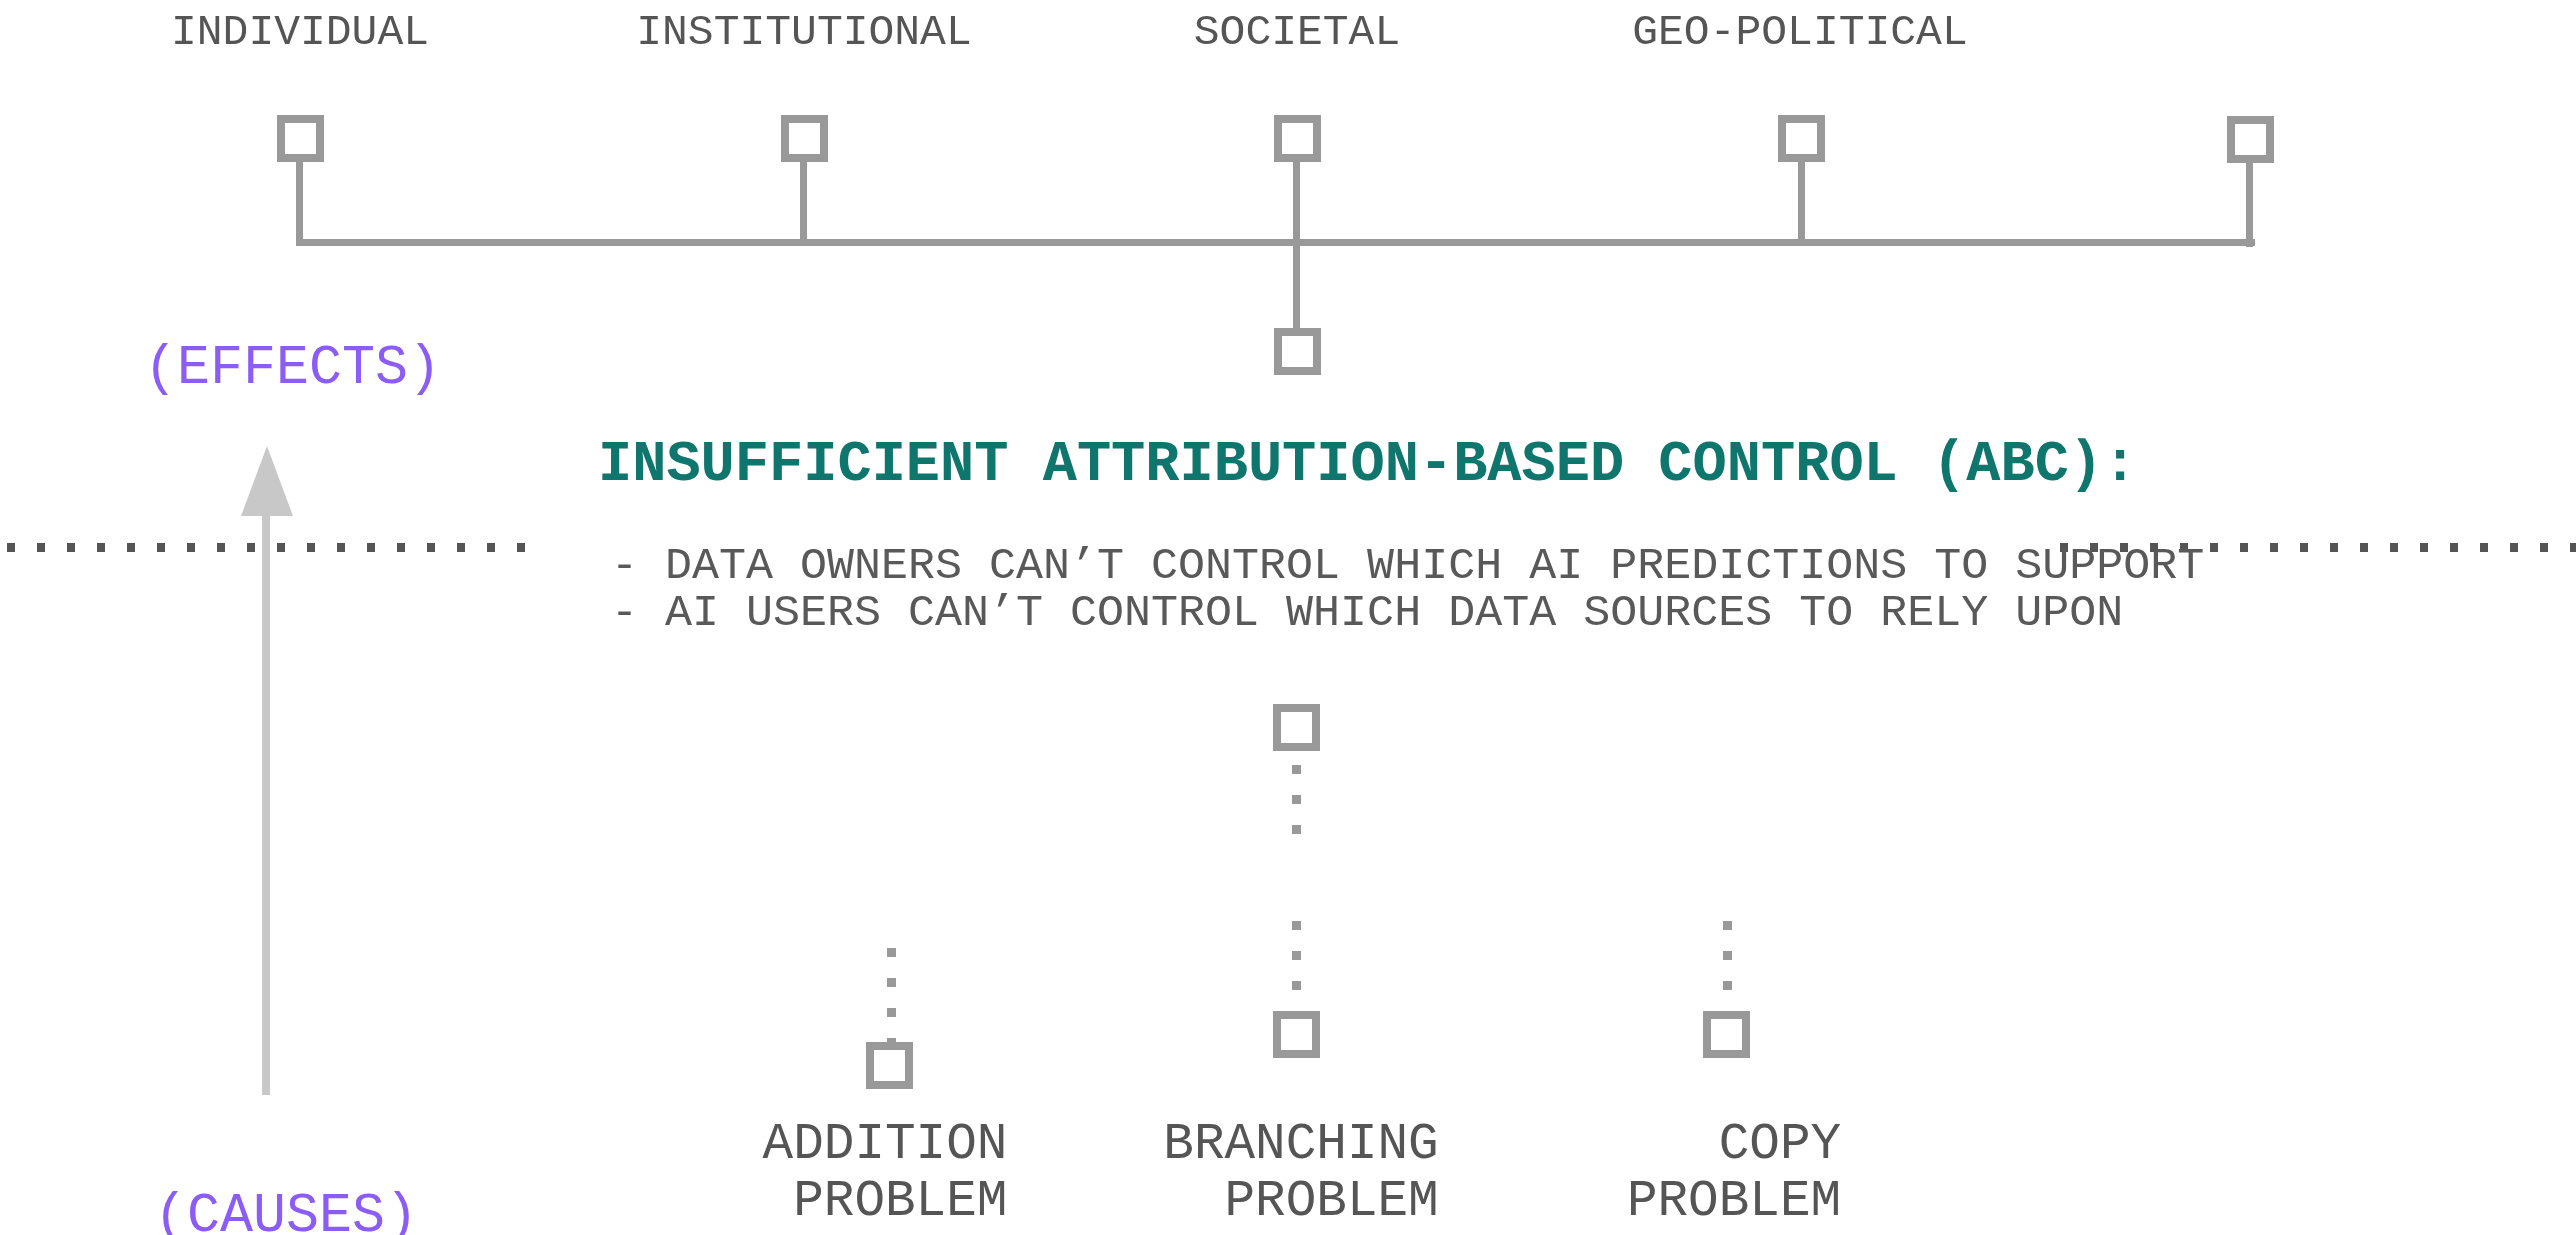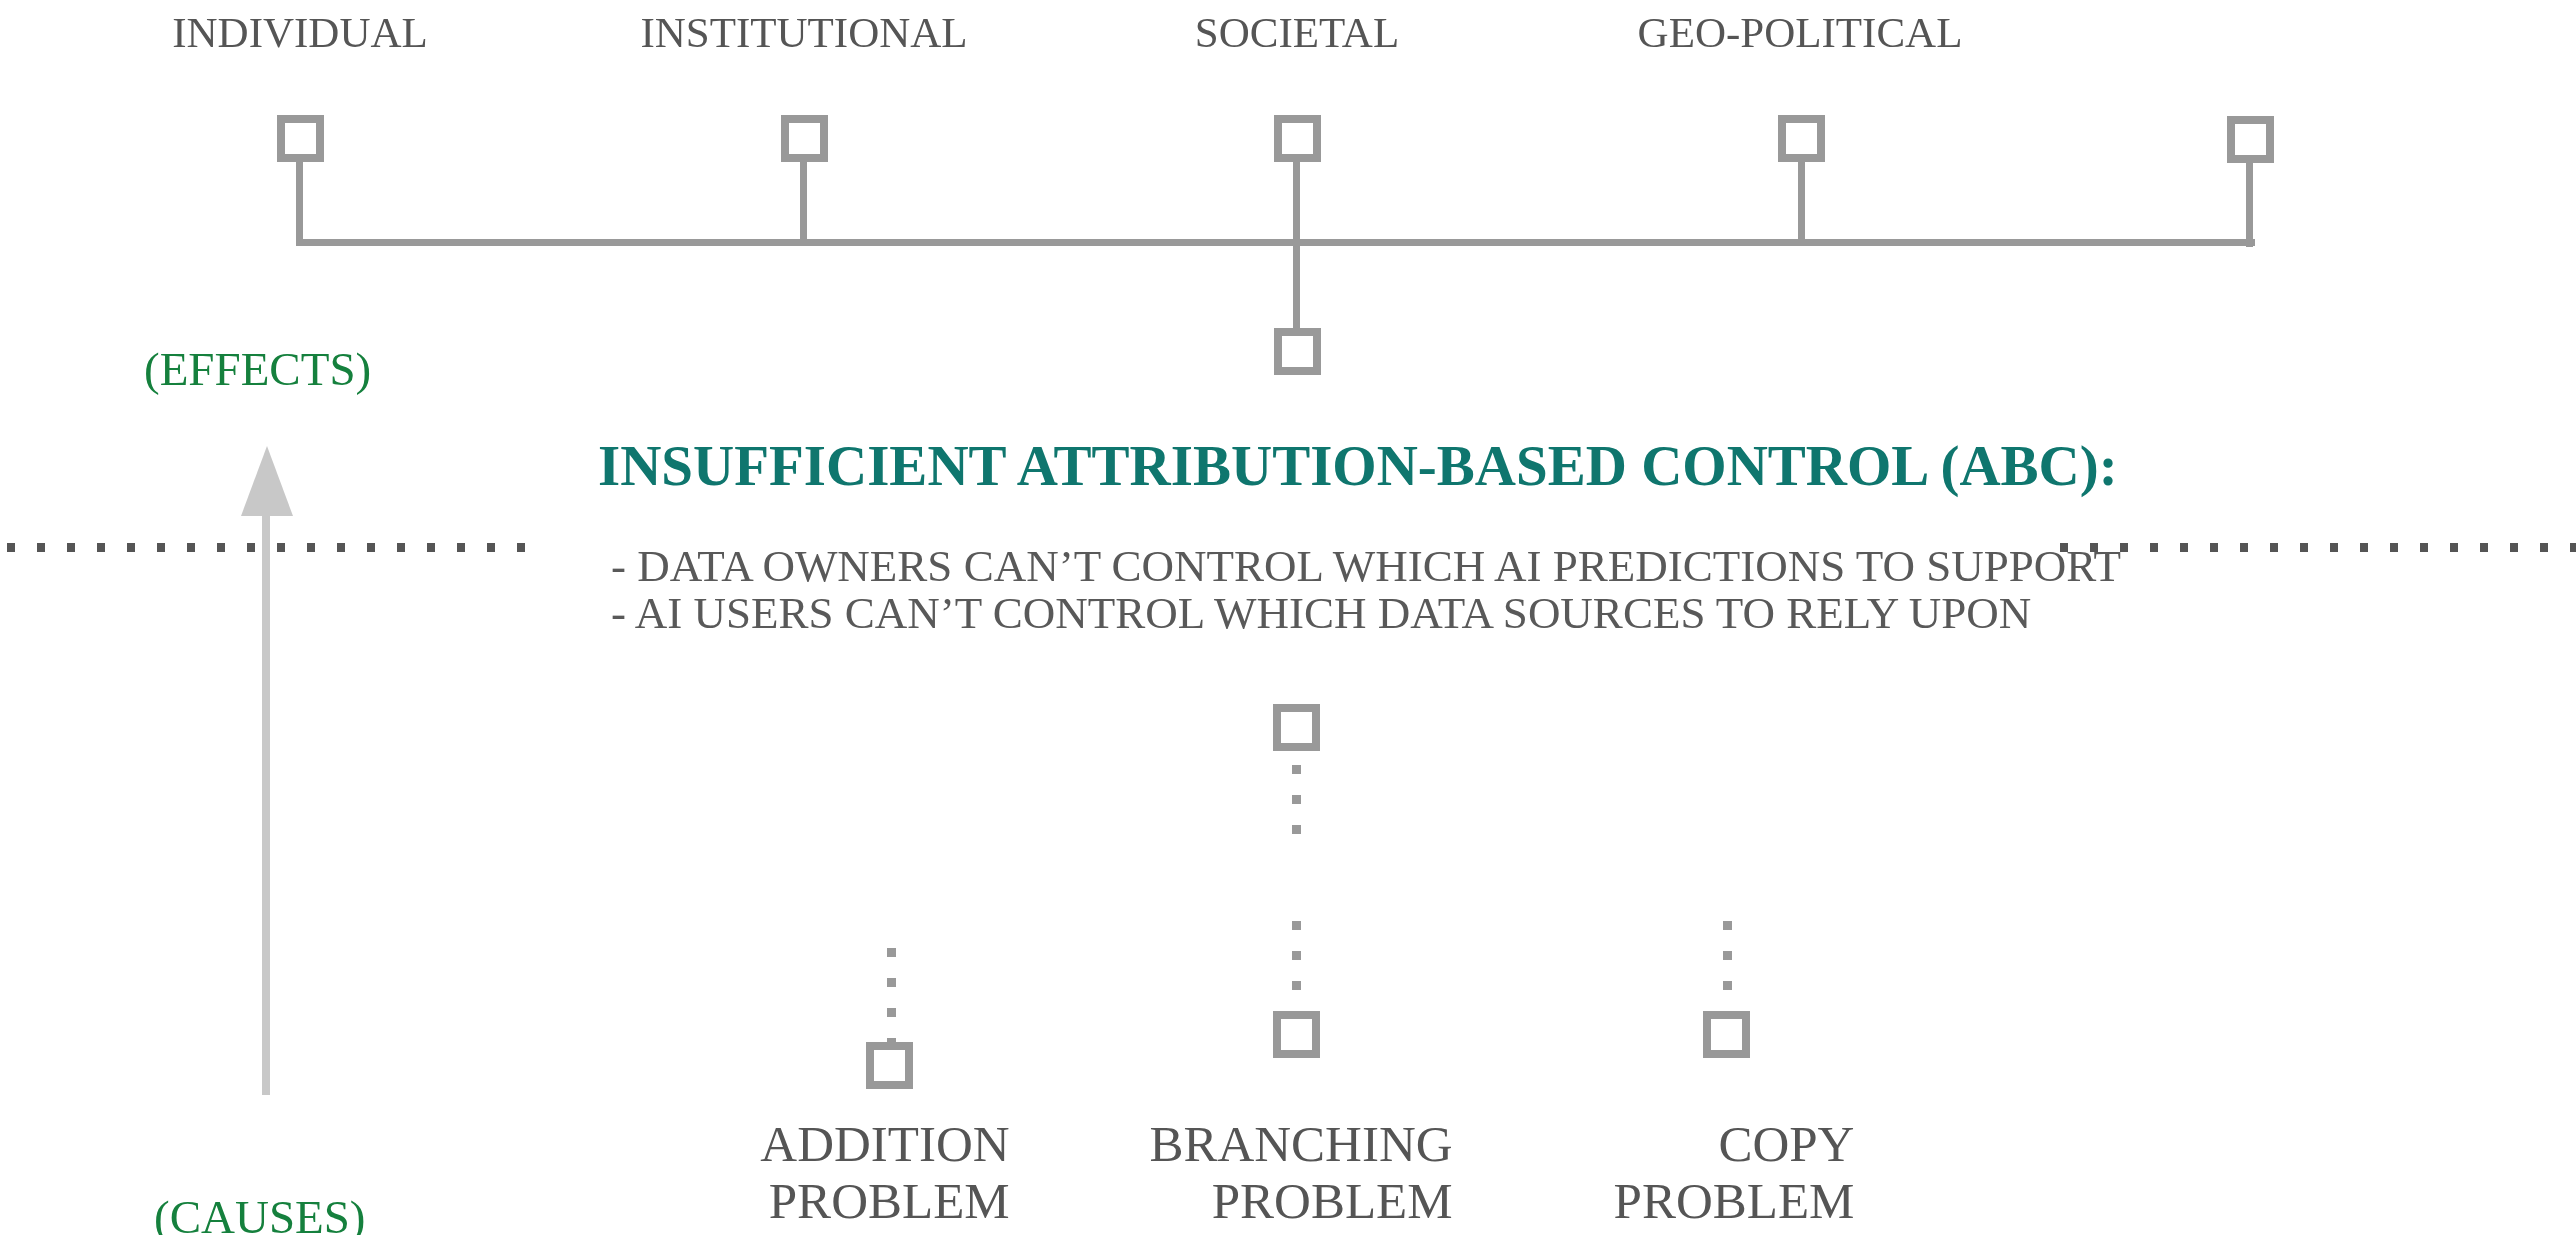--- a/index.html
+++ b/index.html
@@ -2,21 +2,21 @@
 <html style="font-size:14.4px"><head>
 <meta charset="utf-8">
 <style>
   html, body { margin: 0; padding: 0; background: #ffffff; }
   #canvas {
     position: relative;
     width: 2576px;
     height: 1236px;
     background: #ffffff;
     overflow: hidden;
-    font-family: Liberation Serif, serif;
+    font-family: Liberation Mono, monospace;
   }
   .cat-label {
     position: absolute;
     top: 9px;
     transform: translateX(-50%);
     font-size: 43px;
     line-height: 47px;
     color: #555555;
     white-space: nowrap;
   }
@@ -31,23 +31,23 @@
     position: absolute;
     width: 31px;
     height: 31px;
     border: 8px solid #999999;
     background: #ffffff;
   }
   .stem { position: absolute; width: 7.2px; background: #999999; }
   .hbus { position: absolute; left: 296px; top: 239px; width: 1959px; height: 7.2px; background: #999999; }
   .axis-label {
     position: absolute;
-    font-size: 47px;
+    font-size: 55px;
     line-height: 50px;
-    color: #15803d;
+    color: #8b5cf6;
     white-space: nowrap;
   }
   .arrow-stem { position: absolute; left: 262px; top: 515px; width: 8px; height: 580px; background: #c8c8c8; }
   .arrow-head {
     position: absolute; left: 241px; top: 446px;
     width: 0; height: 0;
     border-left: 26px solid transparent;
     border-right: 26px solid transparent;
     border-bottom: 70px solid #c8c8c8;
   }

